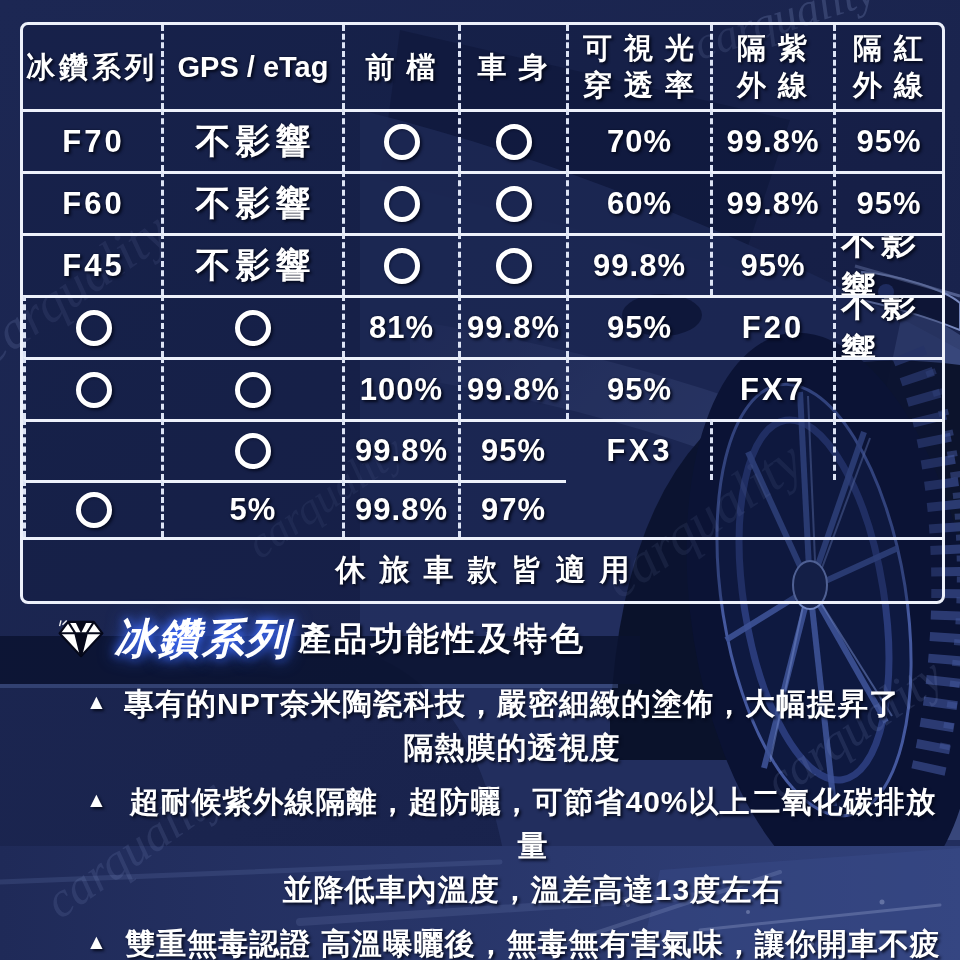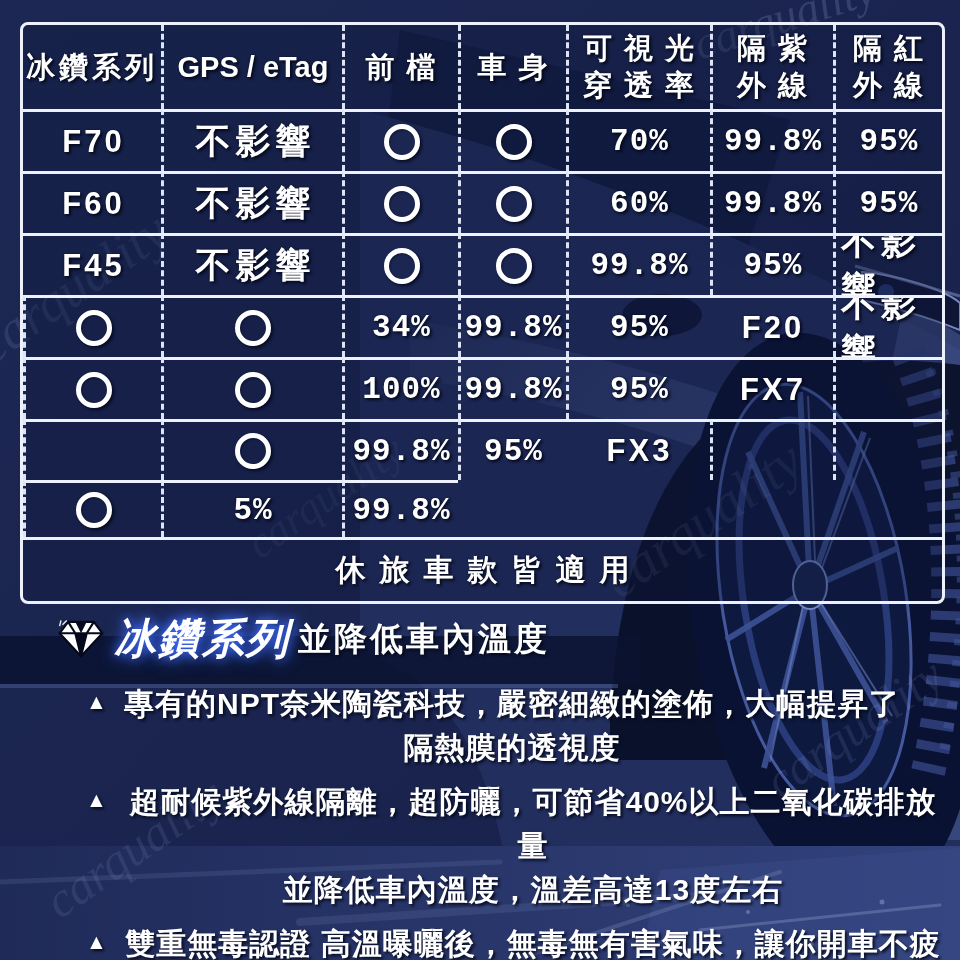--- a/index.html
+++ b/index.html
@@ -22,21 +22,21 @@
     display:flex;flex-direction:column;align-items:center;justify-content:center;
     color:#fff;font-weight:bold;overflow:hidden;
     text-shadow:2px 2px 3px rgba(4,8,26,0.95),0 0 2px rgba(4,8,26,0.6);
   }
   .cell.v{border-left:3px dashed #dde4f5;}
   .cell.ht{border-top:3px solid #edf1fb;}
   .hdr{font-size:29px;line-height:37px;text-align:center;}
   .ls-first{letter-spacing:4px;}
   .ls-wide{letter-spacing:12px;padding-left:10px;}
   .model{font-size:31px;letter-spacing:3px;padding-left:3px;}
-  .val{font-size:31px;letter-spacing:1px;font-family:Liberation Mono, monospace;}
+  .val{font-size:31px;letter-spacing:1px;}
   .gps-val{font-size:35px;letter-spacing:5px;padding-left:5px;}
   .ring{
     width:26px;height:26px;border:5px solid #fff;border-radius:50%;
     box-shadow:2px 2px 3px rgba(4,8,26,.8), inset 1px 1px 2px rgba(4,8,26,.5);
   }
   .footer-cell{
     grid-column:1/-1;border-top:3px solid #edf1fb;
     font-size:30px;letter-spacing:14px;padding-left:14px;
   }
   
@@ -207,21 +207,21 @@
       </div>
       <div class="cell ht v val">99.8%</div>
       <div class="cell ht v val">95%</div>
       <div class="cell ht v gps-val">不影響</div>
       <div class="cell ht v val">
         <div class="ring"></div>
       </div>
       <div class="cell ht v val">
         <div class="ring"></div>
       </div>
-      <div class="cell ht v val">34%</div>
+      <div class="cell ht v val">81%</div>
       <div class="cell ht v val">99.8%</div>
       <div class="cell ht v val">95%</div>
       <div class="cell ht model">F20</div>
       <div class="cell ht v gps-val">不影響</div>
       <div class="cell ht v val">
         <div class="ring"></div>
       </div>
       <div class="cell ht v val">
         <div class="ring"></div>
       </div>
@@ -237,34 +237,35 @@
       <div class="cell ht v val">99.8%</div>
       <div class="cell ht v val">95%</div>
       <div class="cell ht model">FX3</div>
       <div class="cell ht v gps-val"></div>
       <div class="cell ht v val"></div>
       <div class="cell ht v val">
         <div class="ring"></div>
       </div>
       <div class="cell ht v val">5%</div>
       <div class="cell ht v val">99.8%</div>
+      <div class="cell ht v val">97%</div>
       <div class="cell ht footer-cell">休旅車款皆適用</div>
     </div>
 
   <div class="features">
     <div class="f-title">
       <svg width="46" height="40" viewBox="0 0 64 56">
         <path d="M14,4 L50,4 L62,20 L32,52 L2,20 Z" fill="#ffffff" stroke="#05081a" stroke-width="3" stroke-linejoin="round"></path>
         <path d="M24,4 L40,4 L32,20 Z" fill="#05081a"></path>
         <path d="M24,20 L40,20 L32,52 Z" fill="#05081a"></path>
         <path d="M14,4 L24,20 M50,4 L40,20 M2,20 L62,20 M24,20 L32,52 M40,20 L32,52" stroke="#05081a" stroke-width="3" fill="none"></path>
         <path d="M6,8 L12,2 M4,2 L2,10" stroke="#ffffff" stroke-width="2" opacity="0.9"></path>
       </svg>
       <span class="series">冰鑽系列</span>
-      <span class="rest">並降低車內溫度</span>
+      <span class="rest">產品功能性及特色</span>
     </div>
     <div class="bullets">
       <div class="bullet">
         <span class="marker">▲</span>
         <span class="text"><span class="l1">專有的NPT奈米陶瓷科技，嚴密細緻的塗佈，大幅提昇了</span><span class="l2">隔熱膜的透視度</span></span>
       </div>
       <div class="bullet">
         <span class="marker">▲</span>
         <span class="text"><span class="l1">超耐候紫外線隔離，超防曬，可節省40%以上二氧化碳排放量</span><span class="l2">並降低車內溫度，溫差高達13度左右</span></span>
       </div>

